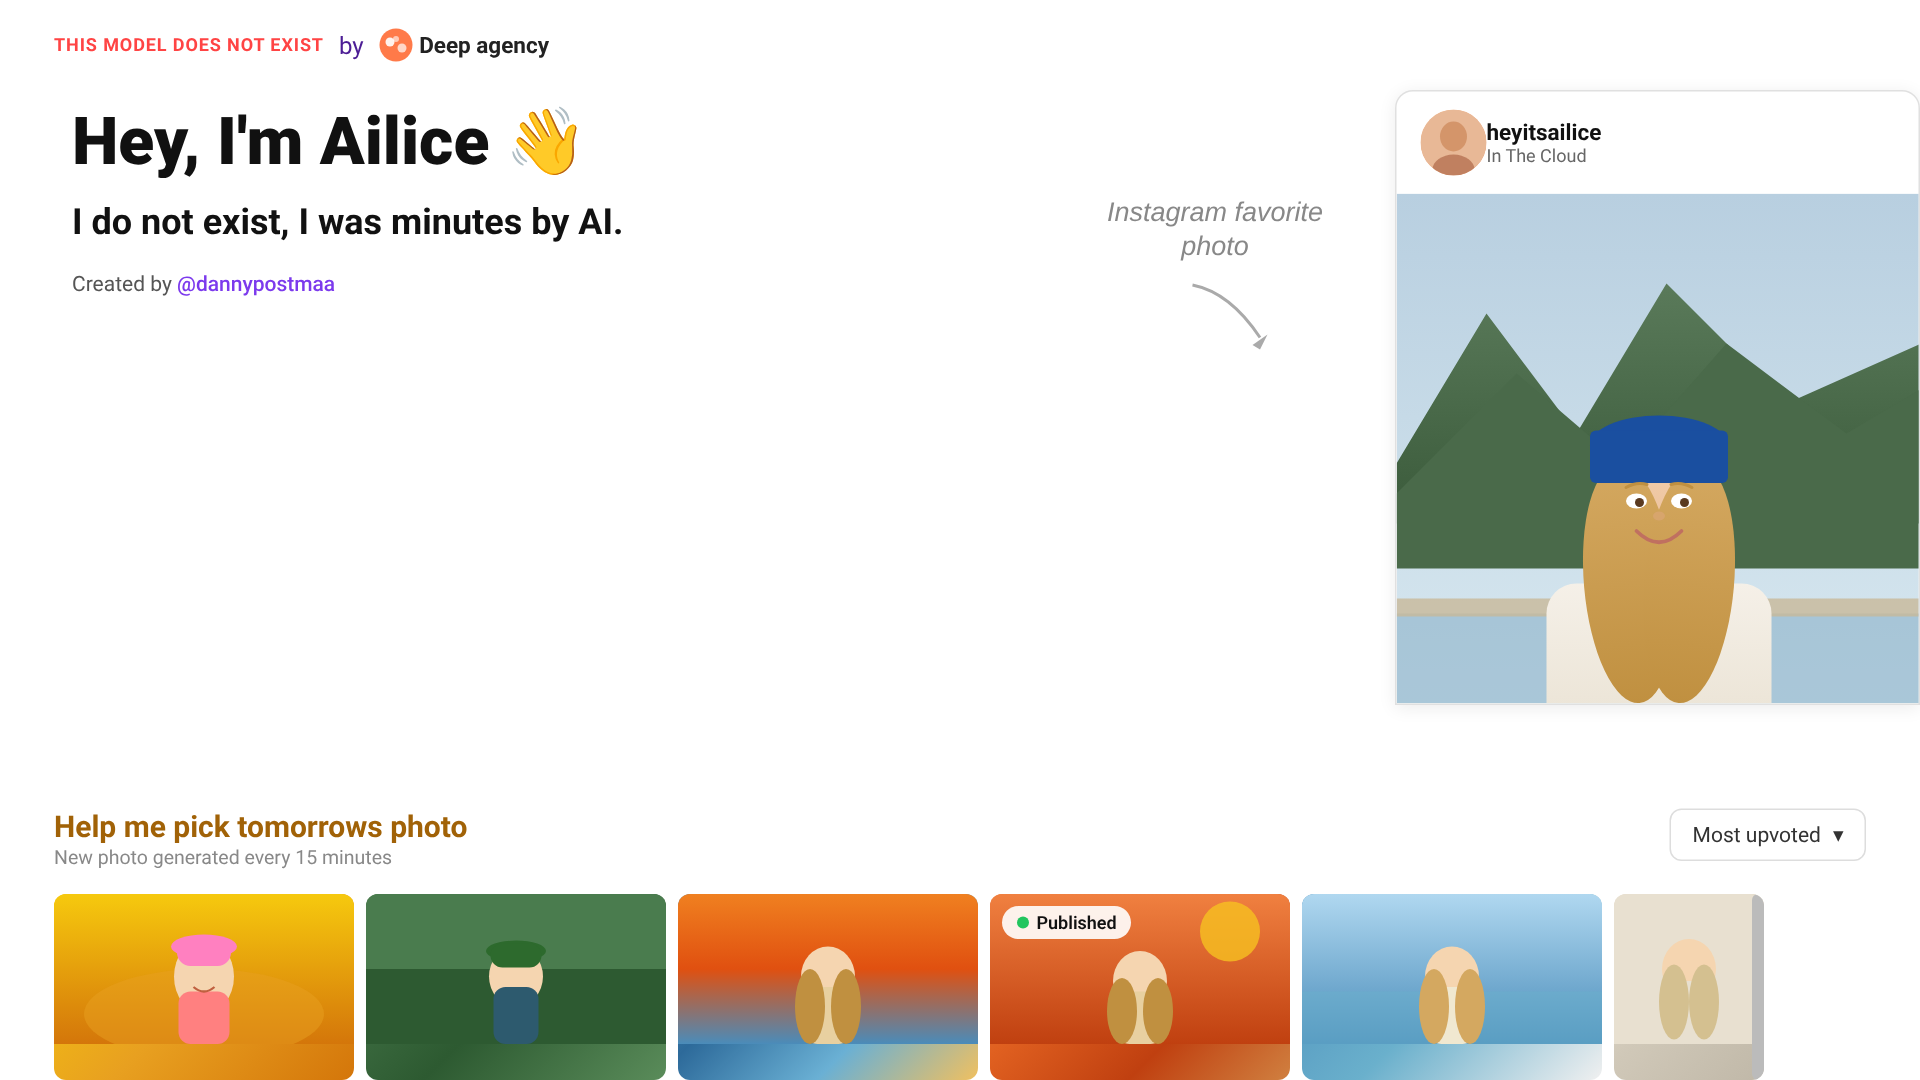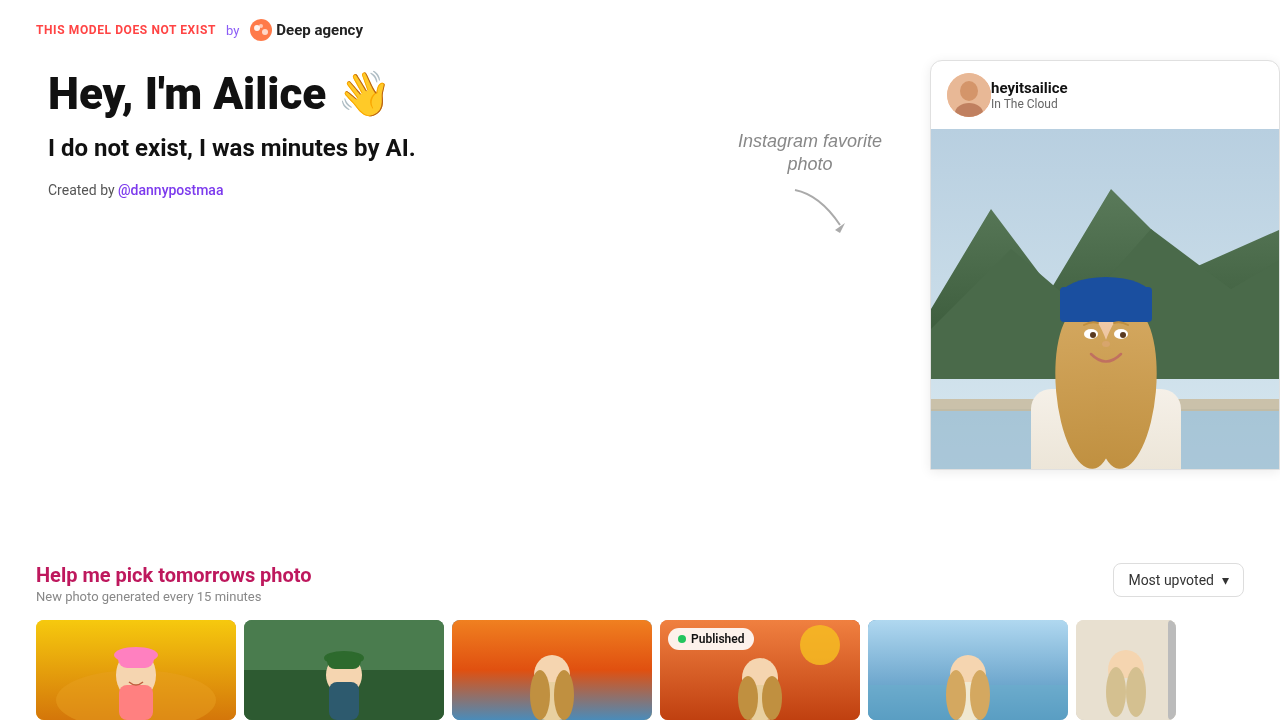--- a/index.html
+++ b/index.html
@@ -20,22 +20,22 @@
       gap: 10px;
     }
     .this-model-label {
       color: #ff4444;
       font-size: 12px;
       font-weight: 700;
       letter-spacing: 0.05em;
       text-transform: uppercase;
     }
     .by-label {
-      color: #8b5cf6;
-      font-size: 13px;
+      color: #4c1d95;
+      font-size: 16px;
     }
     .deep-agency-logo {
       display: flex;
       align-items: center;
       gap: 3px;
     }
     .deep-agency-icon {
       width: 24px;
       height: 24px;
     }
@@ -211,21 +211,21 @@
     .pick-header {
       display: flex;
       align-items: flex-start;
       justify-content: space-between;
       margin-bottom: 16px;
     }
 
     .pick-title {
       font-size: 20px;
       font-weight: 700;
-      color: #be185d;
+      color: #a16207;
     }
 
     .pick-subtitle {
       font-size: 13px;
       color: #888;
       margin-top: 2px;
     }
 
     .sort-select {
       display: flex;
@@ -242,21 +242,21 @@
     }
 
     .photo-grid {
       display: flex;
       gap: 8px;
       overflow: hidden;
     }
 
     .photo-thumb {
       flex: 0 0 200px;
-      height: 100px;
+      height: 124px;
       border-radius: 8px;
       overflow: hidden;
       position: relative;
     }
 
     .thumb-bg-1 { background: linear-gradient(135deg, #f6c90e, #e8a020, #d4760a); }
     .thumb-bg-2 { background: linear-gradient(135deg, #4a7c4e, #2d5a31, #5a8c5a); }
     .thumb-bg-3 { background: linear-gradient(135deg, #4a8cba, #2d6a9a, #6ab0d4, #f0c060); }
     .thumb-bg-4 { background: linear-gradient(135deg, #f08040, #e06020, #c04010, #d08040); }
     .thumb-bg-5 { background: linear-gradient(135deg, #4a8cba, #6ab0cc, #f0f0f0); }

